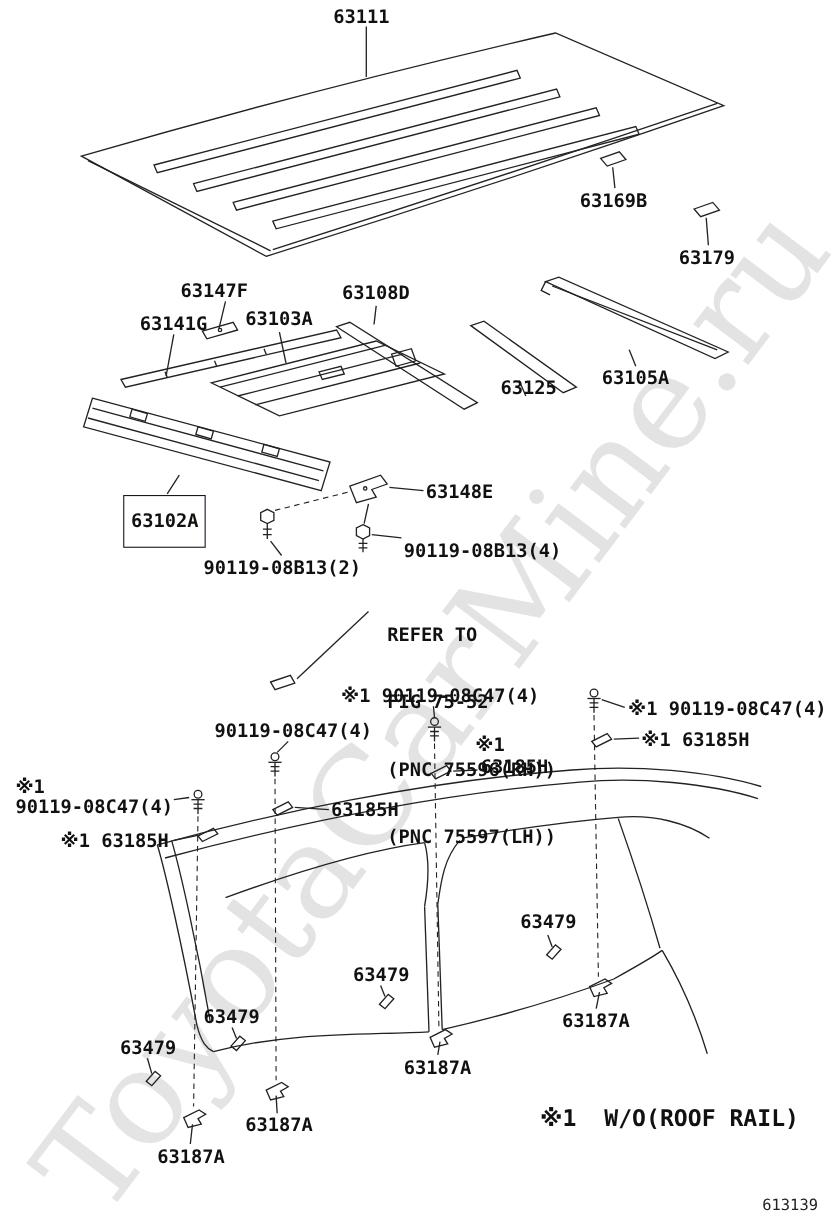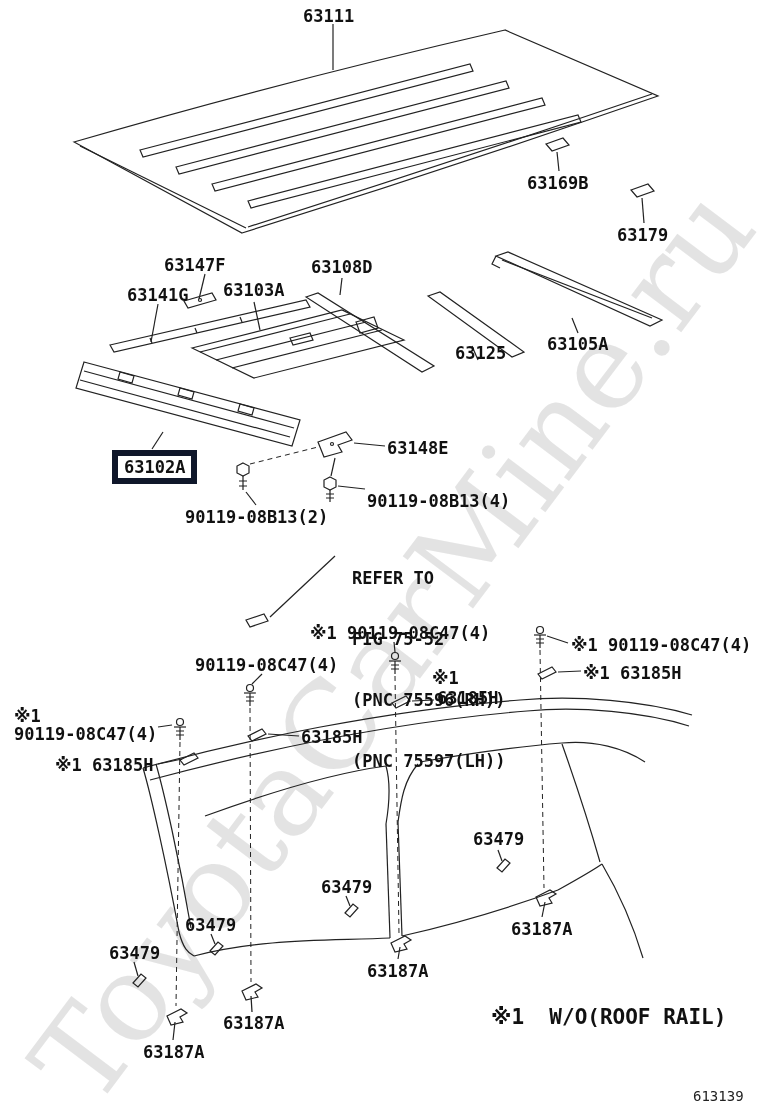--- a/index.html
+++ b/index.html
@@ -6,21 +6,21 @@
   .page{position:relative;width:760px;height:1112px;background:#ffffff;overflow:hidden;
         font-family:"DejaVu Sans Mono","DejaVu Sans",monospace;}
   .watermark{position:absolute;left:5px;top:1045px;z-index:1;white-space:nowrap;
              font-family:"DejaVu Serif",serif;font-size:120px;color:#c9c9c9;opacity:.5;
              transform:rotate(-53deg);transform-origin:0 0;pointer-events:none;}
   svg.art{position:absolute;left:0;top:0;z-index:2;}
   svg.art path, svg.art line, svg.art circle{stroke:#222;stroke-width:1.2;fill:none;}
   svg.art .dash{stroke-dasharray:5 4;stroke-width:1;}
   .lbl{position:absolute;z-index:3;font-weight:bold;font-size:17px;line-height:20px;
        color:#111;white-space:pre;}
-  .lbl.hl{border:6px solid #0f172a;padding:1px 6px;}
+  .lbl.hl{border:1px solid #0f172a;padding:13px 6px;}
   .lbl.sm{font-size:21px;margin-left:32px;}
   .lbl.fig{font-weight:normal;font-size:14px;color:#222;text-align:right;}
   .refer div{line-height:21px;}
 </style>
 </head>
 <body>
 
 <div class="page">
 
   <div class="watermark">ToyotaCarMine.ru</div>

